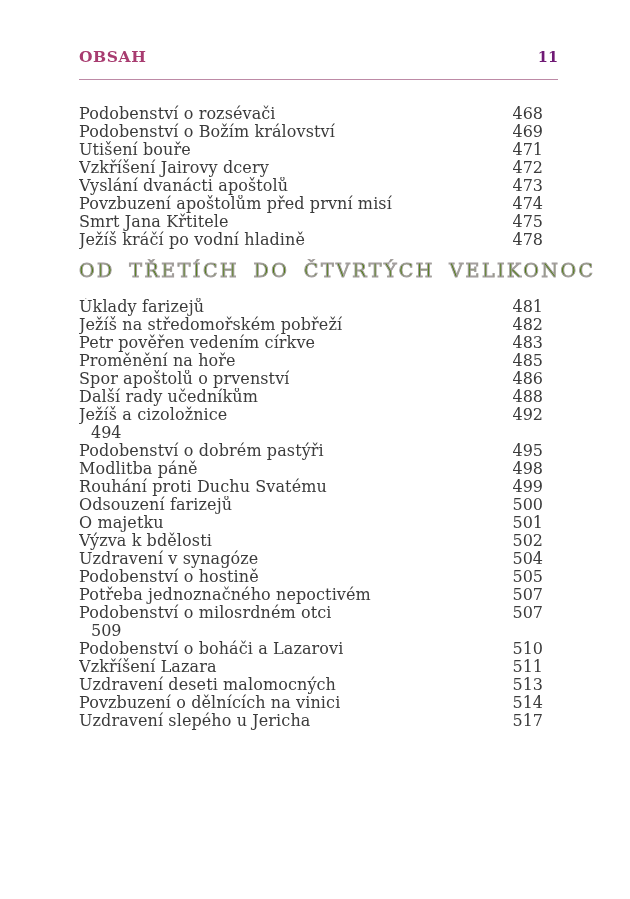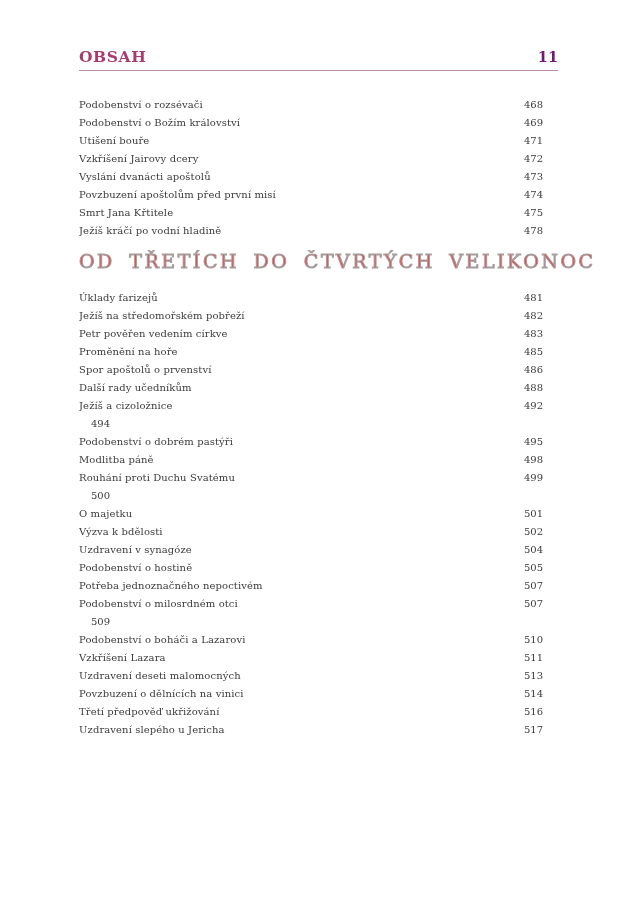--- a/index.html
+++ b/index.html
@@ -19,21 +19,21 @@
     position: absolute;
     left: 79px;
     top: 49px;
     width: 479px;
   }
   .page-header {
     display: flex;
     justify-content: space-between;
     align-items: baseline;
     border-bottom: 1px solid #bd8aa6;
-    padding-bottom: 5px;
+    padding-bottom: 14px;
   }
   .page-header .title {
     color: #a83c70;
     font-weight: bold;
     font-size: 15.5px;
     letter-spacing: 0.6px;
     line-height: 16px;
   }
   .page-header .pagenum {
     color: #701a75;
@@ -44,39 +44,39 @@
   .toc-sections {
     margin-top: 25px;
   }
   .toc-list {
     padding-right: 15px;
   }
   .toc-row {
     display: flex;
     justify-content: space-between;
     align-items: baseline;
-    font-size: 10px;
+    font-size: 16px;
     line-height: 18px;
     white-space: nowrap;
   }
   .toc-row .entry-title {
     letter-spacing: 0.1px;
     overflow: hidden;
   }
   .toc-row .entry-page {
     margin-left: 12px;
   }
   .section-heading {
     margin-top: 8px;
     margin-bottom: 15px;
     text-align: center;
     font-size: 19px;
     line-height: 26px;
     font-weight: normal;
-    color: #ef4444;
+    color: #4d7c0f;
     -webkit-text-stroke: 1px #a5a0a0;
     text-shadow: 0 0 0.5px #b5b0b0;
     letter-spacing: 2.5px;
     word-spacing: 6px;
     white-space: nowrap;
   }
 </style>
 </head>
 <body>
 
@@ -186,20 +186,21 @@
     <span class="entry-title">Modlitba páně</span>
     <span class="entry-page">498</span>
   </div>
 
   <div class="toc-row">
     <span class="entry-title">Rouhání proti Duchu Svatému</span>
     <span class="entry-page">499</span>
   </div>
 
   <div class="toc-row">
+    <span class="entry-title">Odsouzení farizejů</span>
     <span class="entry-page">500</span>
   </div>
 
   <div class="toc-row">
     <span class="entry-title">O majetku</span>
     <span class="entry-page">501</span>
   </div>
 
   <div class="toc-row">
     <span class="entry-title">Výzva k bdělosti</span>
@@ -243,24 +244,20 @@
   <div class="toc-row">
     <span class="entry-title">Uzdravení deseti malomocných</span>
     <span class="entry-page">513</span>
   </div>
 
   <div class="toc-row">
     <span class="entry-title">Povzbuzení o dělnících na vinici</span>
     <span class="entry-page">514</span>
   </div>
 
-  <div class="toc-row">
-    <span class="entry-title">Třetí předpověď ukřižování</span>
-    <span class="entry-page">516</span>
-  </div>
 
   <div class="toc-row">
     <span class="entry-title">Uzdravení slepého u Jericha</span>
     <span class="entry-page">517</span>
   </div>
 </div>
   </div>
 </div>
 
 </div>

